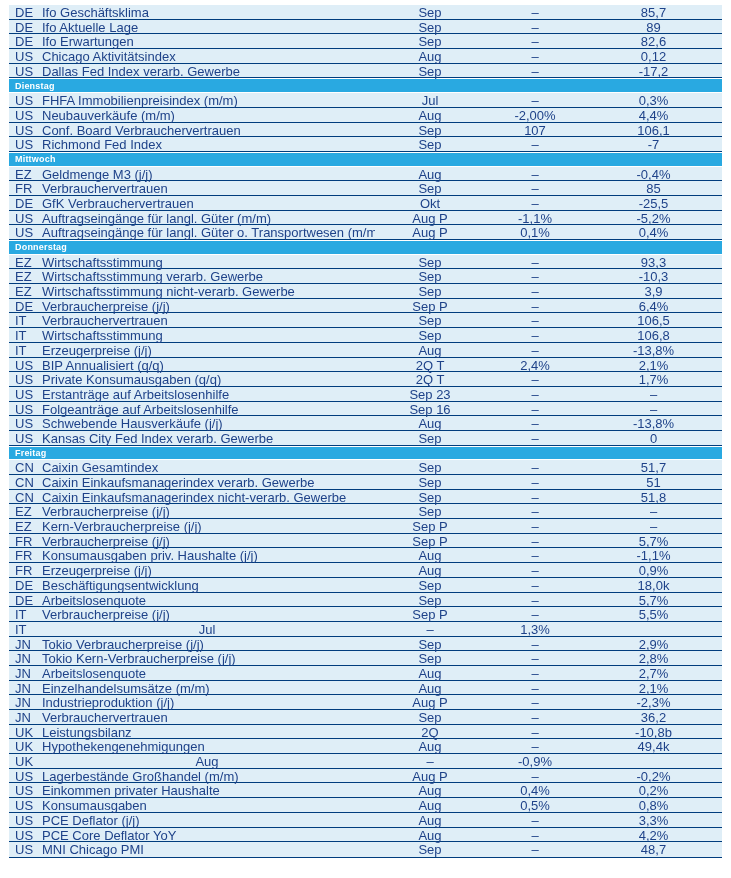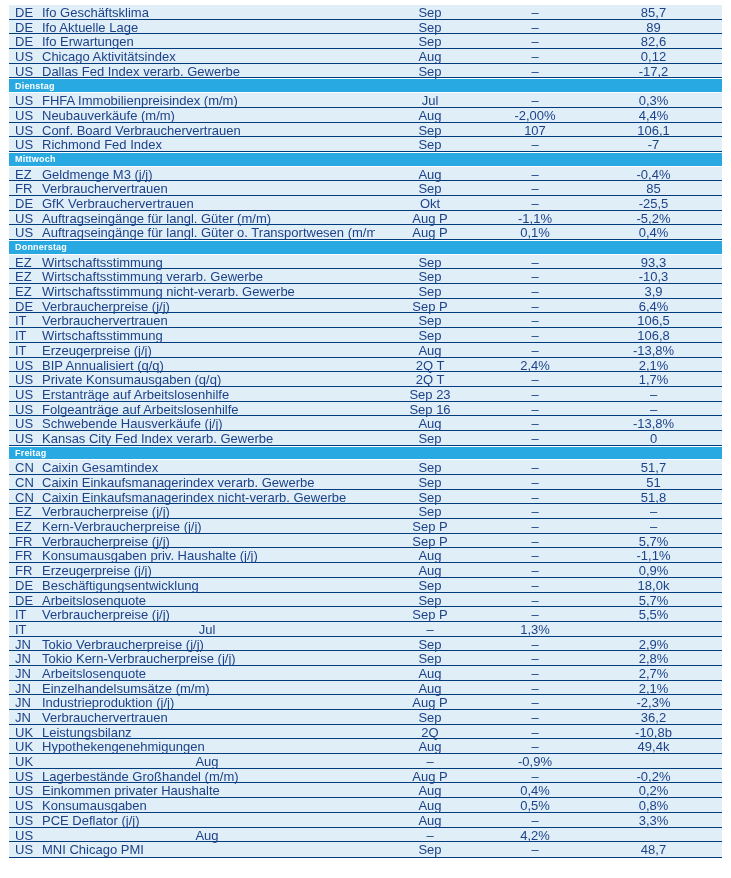--- a/index.html
+++ b/index.html
@@ -426,20 +426,21 @@
       </div>
       <div class="cal-row">
         <div class="cell-code">US</div>
         <div class="cell-name">PCE Deflator (j/j)</div>
         <div class="cell-period">Aug</div>
         <div class="cell-prognose">–</div>
         <div class="cell-zuletzt">3,3%</div>
       </div>
       <div class="cal-row">
         <div class="cell-code">US</div>
+        <div class="cell-name">PCE Core Deflator YoY</div>
         <div class="cell-period">Aug</div>
         <div class="cell-prognose">–</div>
         <div class="cell-zuletzt">4,2%</div>
       </div>
       <div class="cal-row">
         <div class="cell-code">US</div>
         <div class="cell-name">MNI Chicago PMI</div>
         <div class="cell-period">Sep</div>
         <div class="cell-prognose">–</div>
         <div class="cell-zuletzt">48,7</div>

